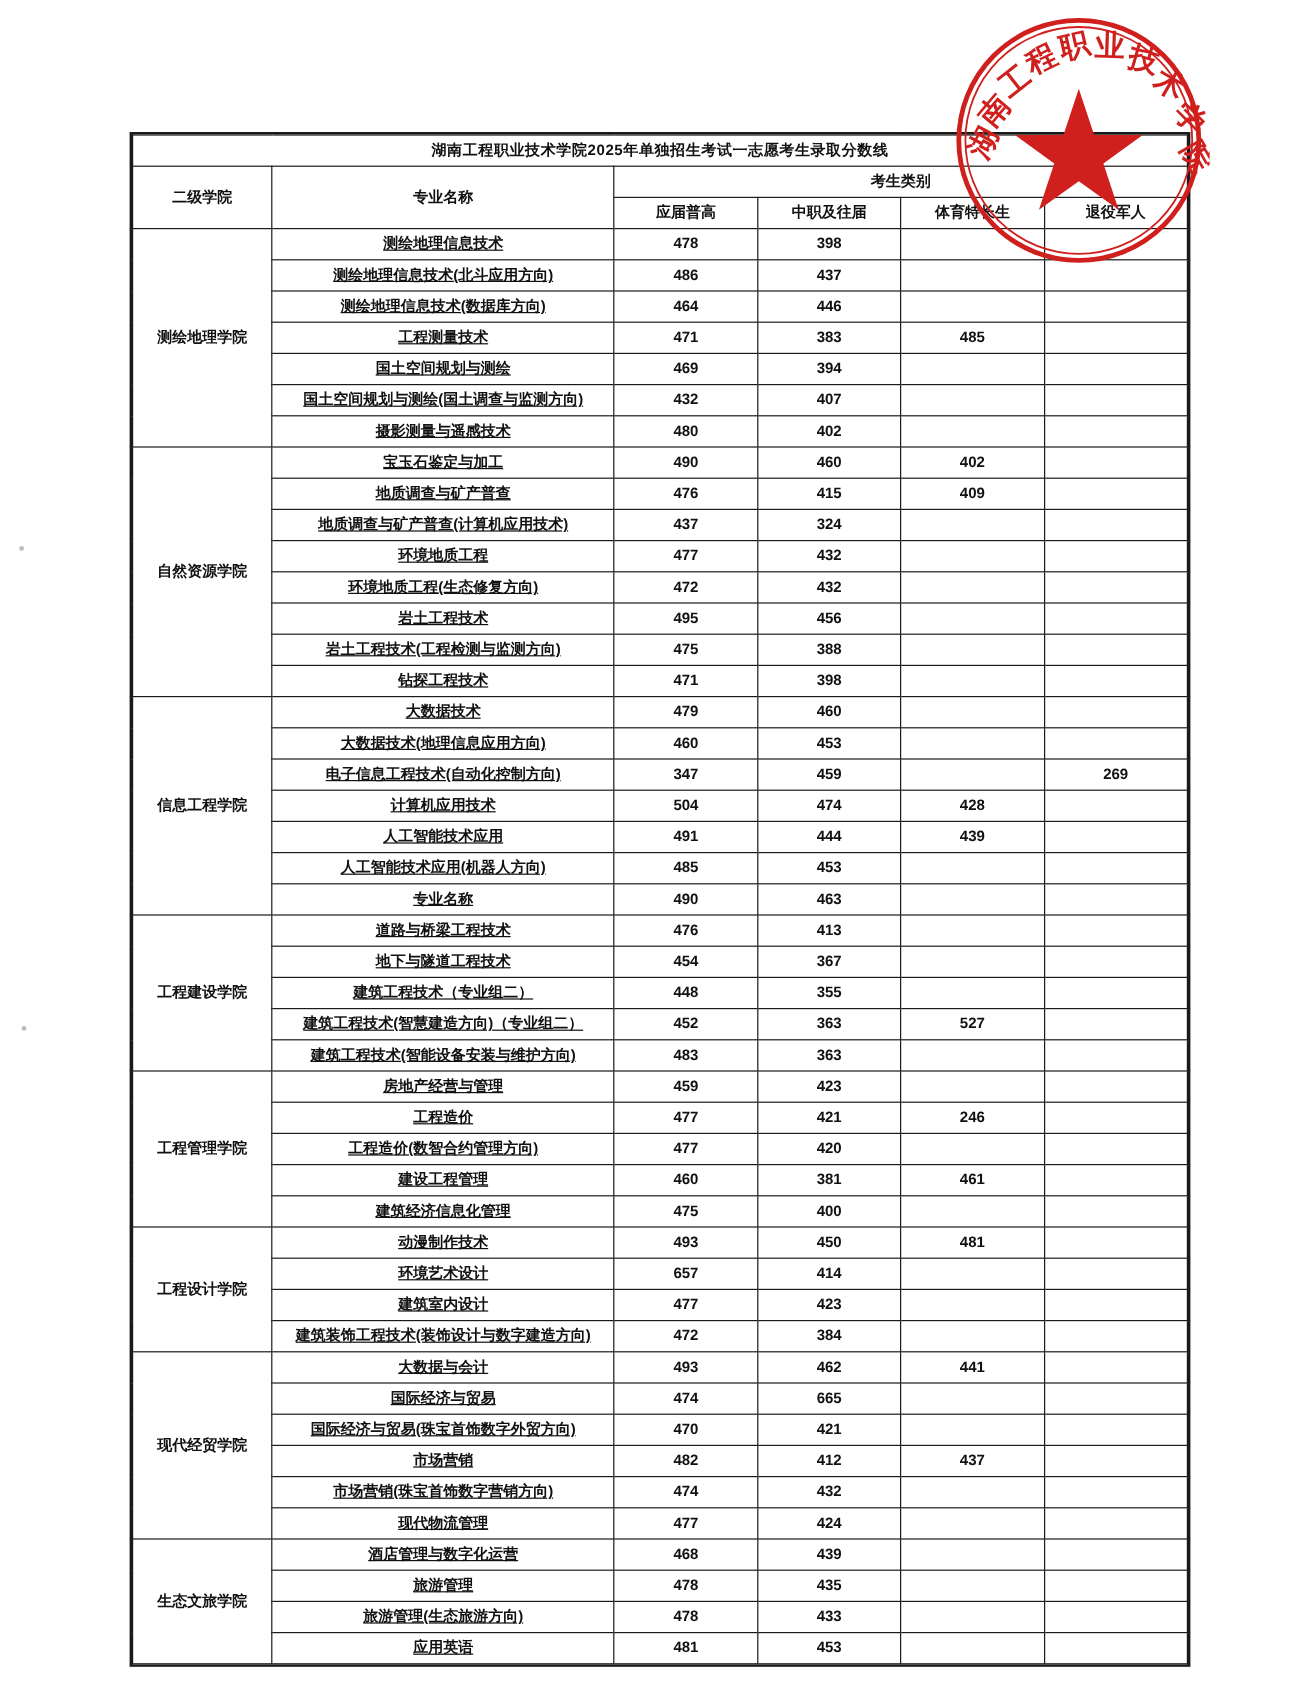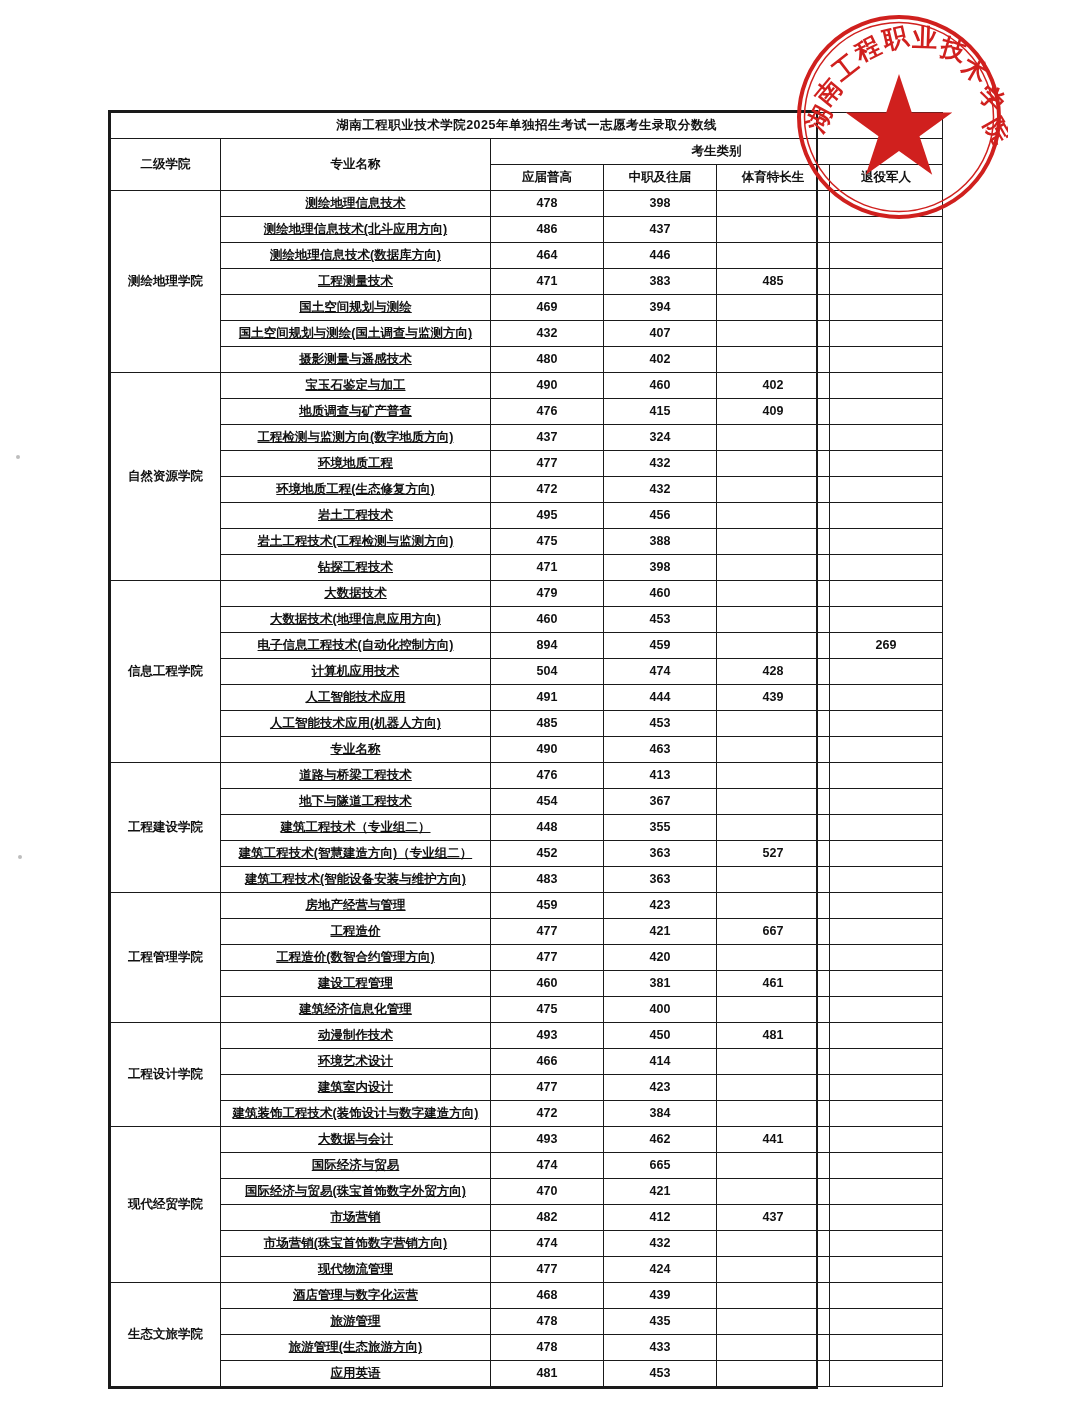--- a/index.html
+++ b/index.html
@@ -26,21 +26,21 @@
     position: absolute;
     width: 4px;
     height: 4px;
     background: #bdbdbd;
     border-radius: 50%;
   }
   .doc {
     position: absolute;
     left: 108px;
     top: 110px;
-    width: 710px;
+    width: 884px;
     border: 2px solid #1a1a1a;
     box-sizing: border-box;
     background: #fff;
   }
   table.score-table {
     border-collapse: collapse;
     width: 100%;
     table-layout: fixed;
   }
   table.score-table td, table.score-table th {
@@ -196,21 +196,21 @@
             <td class="num-cell"></td>
           </tr>
           <tr>
             <td class="major-cell">地质调查与矿产普查</td>
             <td class="num-cell">476</td>
             <td class="num-cell">415</td>
             <td class="num-cell">409</td>
             <td class="num-cell"></td>
           </tr>
           <tr>
-            <td class="major-cell">工程检测与监测方向(数字地质方向)</td>
+            <td class="major-cell">地质调查与矿产普查(计算机应用技术)</td>
             <td class="num-cell">437</td>
             <td class="num-cell">324</td>
             <td class="num-cell"></td>
             <td class="num-cell"></td>
           </tr>
           <tr>
             <td class="major-cell">环境地质工程</td>
             <td class="num-cell">477</td>
             <td class="num-cell">432</td>
             <td class="num-cell"></td>
@@ -254,21 +254,21 @@
           </tr>
           <tr>
             <td class="major-cell">大数据技术(地理信息应用方向)</td>
             <td class="num-cell">460</td>
             <td class="num-cell">453</td>
             <td class="num-cell"></td>
             <td class="num-cell"></td>
           </tr>
           <tr>
             <td class="major-cell">电子信息工程技术(自动化控制方向)</td>
-            <td class="num-cell">894</td>
+            <td class="num-cell">347</td>
             <td class="num-cell">459</td>
             <td class="num-cell"></td>
             <td class="num-cell">269</td>
           </tr>
           <tr>
             <td class="major-cell">计算机应用技术</td>
             <td class="num-cell">504</td>
             <td class="num-cell">474</td>
             <td class="num-cell">428</td>
             <td class="num-cell"></td>
@@ -335,21 +335,21 @@
             <td class="major-cell">房地产经营与管理</td>
             <td class="num-cell">459</td>
             <td class="num-cell">423</td>
             <td class="num-cell"></td>
             <td class="num-cell"></td>
           </tr>
           <tr>
             <td class="major-cell">工程造价</td>
             <td class="num-cell">477</td>
             <td class="num-cell">421</td>
-            <td class="num-cell">667</td>
+            <td class="num-cell">246</td>
             <td class="num-cell"></td>
           </tr>
           <tr>
             <td class="major-cell">工程造价(数智合约管理方向)</td>
             <td class="num-cell">477</td>
             <td class="num-cell">420</td>
             <td class="num-cell"></td>
             <td class="num-cell"></td>
           </tr>
           <tr>
@@ -369,21 +369,21 @@
           <tr>
             <td class="dept-cell" rowspan="4">工程设计学院</td>
             <td class="major-cell">动漫制作技术</td>
             <td class="num-cell">493</td>
             <td class="num-cell">450</td>
             <td class="num-cell">481</td>
             <td class="num-cell"></td>
           </tr>
           <tr>
             <td class="major-cell">环境艺术设计</td>
-            <td class="num-cell">466</td>
+            <td class="num-cell">657</td>
             <td class="num-cell">414</td>
             <td class="num-cell"></td>
             <td class="num-cell"></td>
           </tr>
           <tr>
             <td class="major-cell">建筑室内设计</td>
             <td class="num-cell">477</td>
             <td class="num-cell">423</td>
             <td class="num-cell"></td>
             <td class="num-cell"></td>

